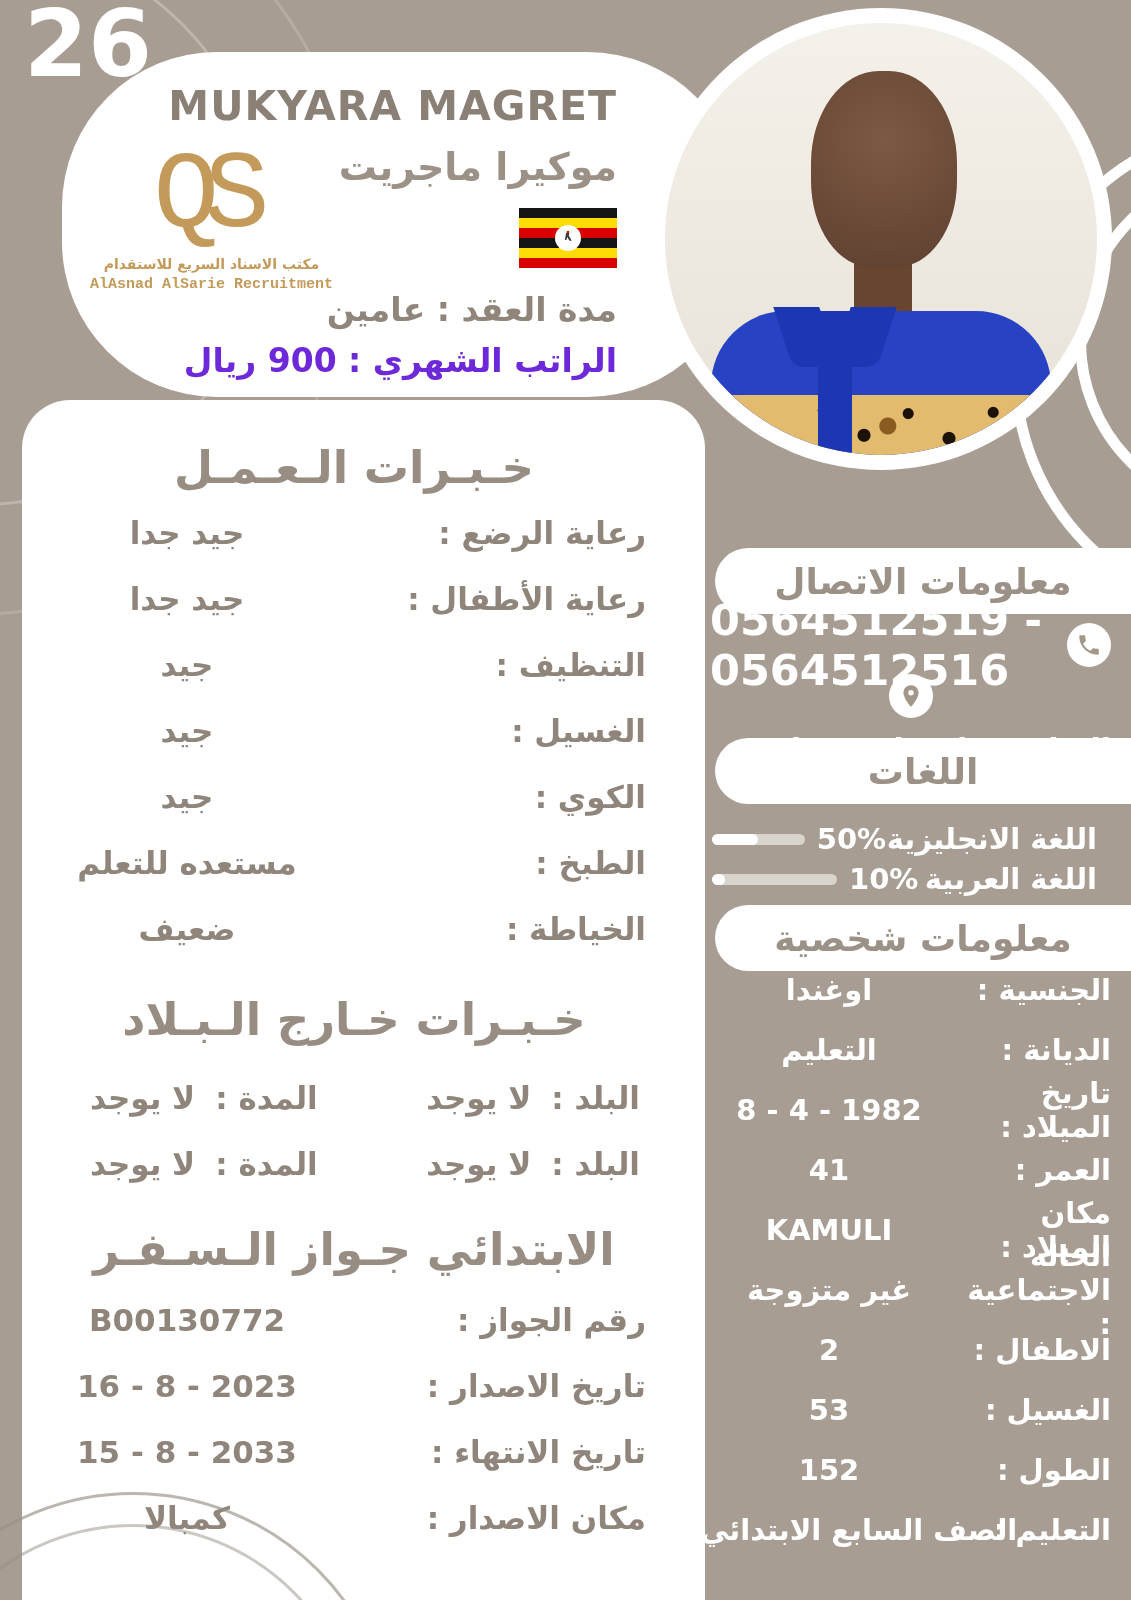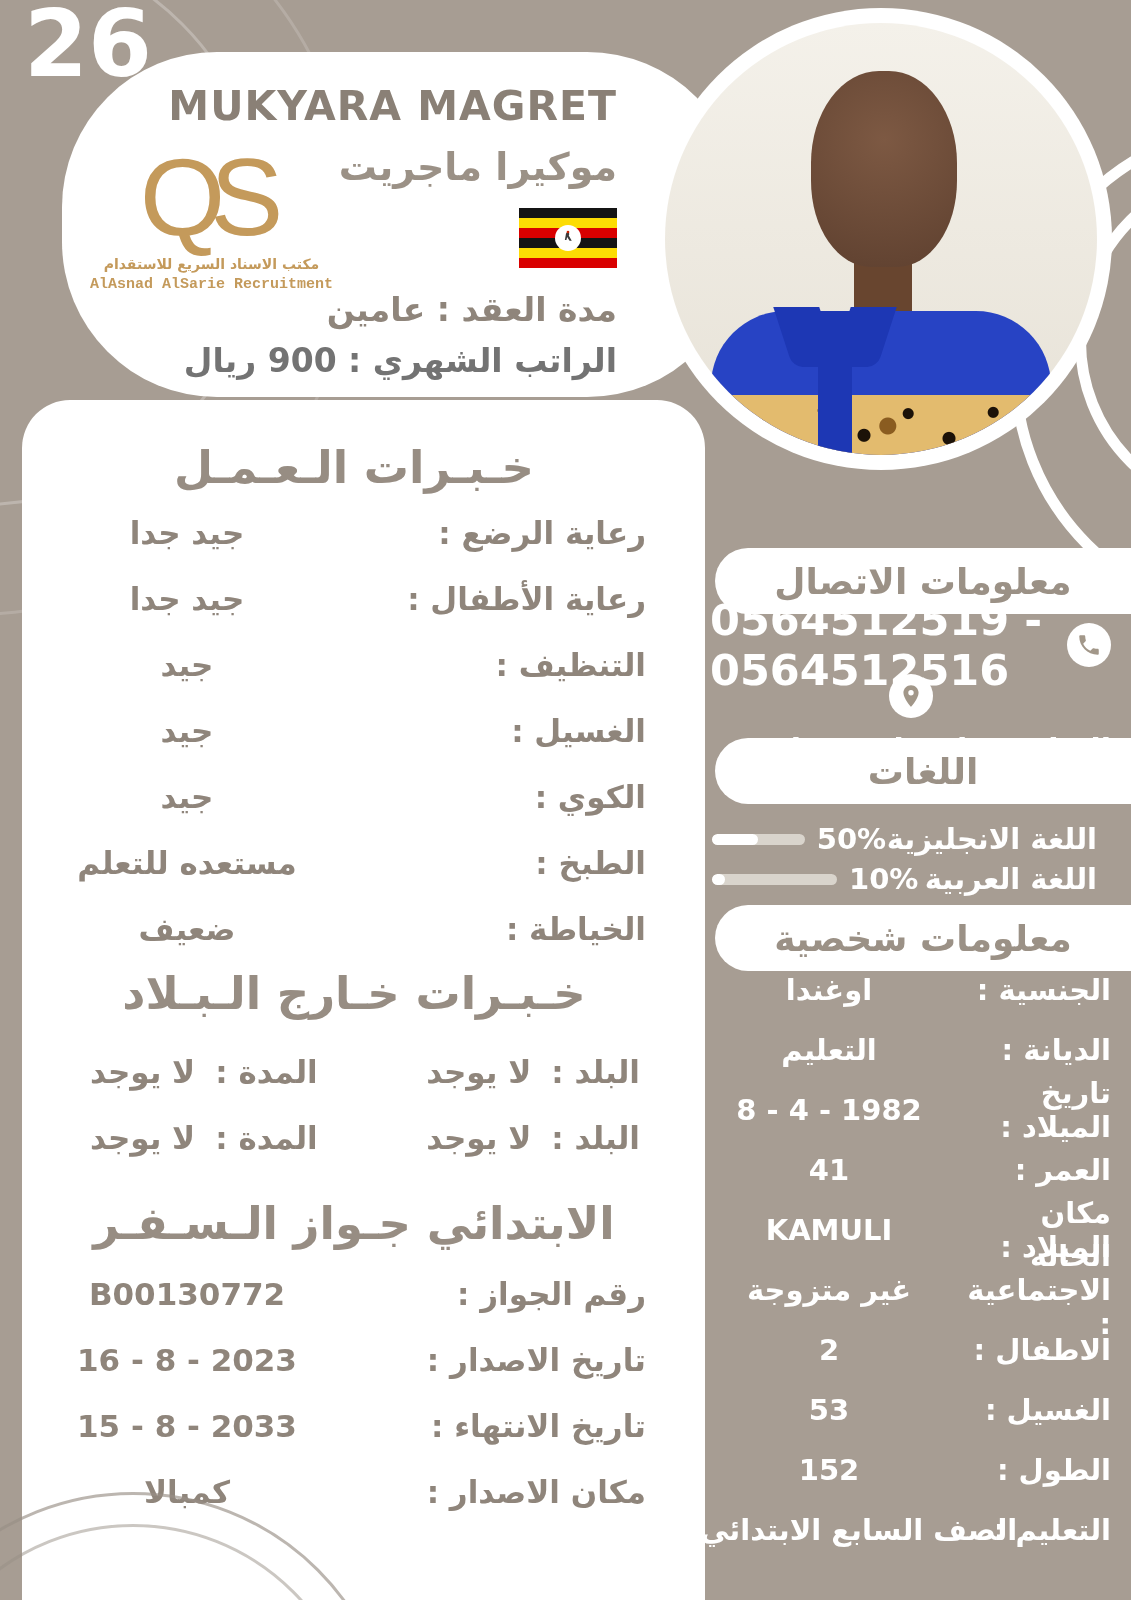--- a/index.html
+++ b/index.html
@@ -20,23 +20,23 @@
 
   
   .top-card{position:absolute;left:62px;top:52px;width:680px;height:345px;background:#ffffff;border-radius:155px;z-index:1;}
   .card-col{position:absolute;top:0;right:0;height:100%;display:flex;flex-direction:column;align-items:flex-end;padding:30px 125px 0 0;box-sizing:border-box;}
   .name-en{font-size:41px;font-weight:bold;color:#8a8076;letter-spacing:1px;line-height:48px;white-space:nowrap;}
   .name-ar{font-size:38px;font-weight:bold;color:#9b9186;margin-top:14px;line-height:46px;}
   .flag{margin-top:18px;width:98px;height:60px;position:relative;
     background:linear-gradient(to bottom,#141414 0 16.66%,#fcdc04 16.66% 33.33%,#d90000 33.33% 50%,#141414 50% 66.66%,#fcdc04 66.66% 83.33%,#d90000 83.33% 100%);}
   .flag-center{position:absolute;left:50%;top:50%;width:26px;height:26px;margin:-13px 0 0 -13px;background:#ffffff;border-radius:50%;display:flex;align-items:center;justify-content:center;}
   .contract{font-size:33px;font-weight:bold;color:#8f857b;margin-top:22px;}
-  .salary{font-size:33px;font-weight:bold;color:#737373;margin-top:12px;text-align:center;}
+  .salary{font-size:33px;font-weight:bold;color:#6d28d9;margin-top:12px;text-align:center;}
   .logo{position:absolute;left:12px;top:86px;width:275px;text-align:center;color:#c49a5b;}
-  .logo-qs{font-family:Liberation Sans, sans-serif;font-size:110px;line-height:118px;letter-spacing:-0.14em;padding-right:0.14em;}
+  .logo-qs{font-family:Liberation Mono, monospace;font-size:110px;line-height:118px;letter-spacing:-0.14em;padding-right:0.14em;}
   .logo-ar{font-size:14px;font-weight:bold;margin-top:0px;}
   .logo-en{font-family:Liberation Mono, monospace;font-size:15px;font-weight:bold;margin-top:4px;}
 
   
   .photo{position:absolute;left:650px;top:8px;width:462px;height:462px;background:#ffffff;border-radius:50%;z-index:2;}
   .photo-inner{position:absolute;left:15px;top:15px;right:15px;bottom:15px;border-radius:50%;overflow:hidden;background:linear-gradient(#f4f1ea,#e7e2d7);}
   .p-head{position:absolute;left:146px;top:48px;width:146px;height:196px;background:radial-gradient(circle at 50% 35%,#7d5943,#5e402f);border-radius:68px 68px 60px 60px / 92px 92px 86px 86px;}
   .p-neck{position:absolute;left:189px;top:228px;width:58px;height:76px;background:#68452f;}
   .p-shirt{position:absolute;left:46px;top:288px;width:340px;height:146px;background:#2743c4;border-radius:75px 75px 0 0;}
   .p-leopard{position:absolute;left:0;bottom:0;width:100%;height:62px;border-radius:0;
@@ -54,21 +54,21 @@
       radial-gradient(circle at 52% 50%,#8a5c20 0 8px,transparent 9px),
       radial-gradient(circle at 88% 50%,#8a5c20 0 8px,transparent 9px);}
   .p-placket{position:absolute;left:153px;top:288px;width:34px;height:146px;background:#1d37b4;}
   .p-collar-l{position:absolute;left:118px;top:284px;width:46px;height:60px;background:#1d37b4;transform:skewX(18deg);border-radius:0 0 10px 10px;}
   .p-collar-r{position:absolute;left:176px;top:284px;width:46px;height:60px;background:#1d37b4;transform:skewX(-18deg);border-radius:0 0 10px 10px;}
 
   
   .left-panel{position:absolute;left:22px;top:400px;width:683px;height:1428px;background:#ffffff;border-radius:48px 48px 0 0;z-index:1;padding:0 59px 0 40px;box-sizing:border-box;}
   .sec-title{margin:0;text-align:center;color:#978d83;font-size:45px;font-weight:bold;line-height:64px;}
   #work-title{margin-top:36px;}
-  #abroad-title{}
+  #abroad-title{margin-top:26px;}
   #passport-title{margin-top:21px;}
   .skill-row{display:flex;direction:rtl;justify-content:space-between;align-items:center;height:66px;color:#8f857b;font-size:31px;font-weight:bold;}
   .skill-row .val{direction:ltr;width:250px;text-align:center;flex:0 0 auto;white-space:nowrap;}
   .rows-abroad{margin-top:13px;}
   .abroad-row{display:flex;direction:rtl;justify-content:space-between;align-items:center;height:66px;color:#8f857b;font-size:31px;font-weight:bold;padding:0 6px 0 28px;}
   .pair{display:flex;direction:rtl;gap:20px;align-items:center;}
   .rows-passport{margin-top:5px;}
 
   
   .pill{position:absolute;left:715px;width:416px;height:66px;background:#ffffff;border-radius:36px 0 0 36px;display:flex;align-items:center;justify-content:center;color:#9b9186;font-size:36px;font-weight:bold;z-index:1;}

